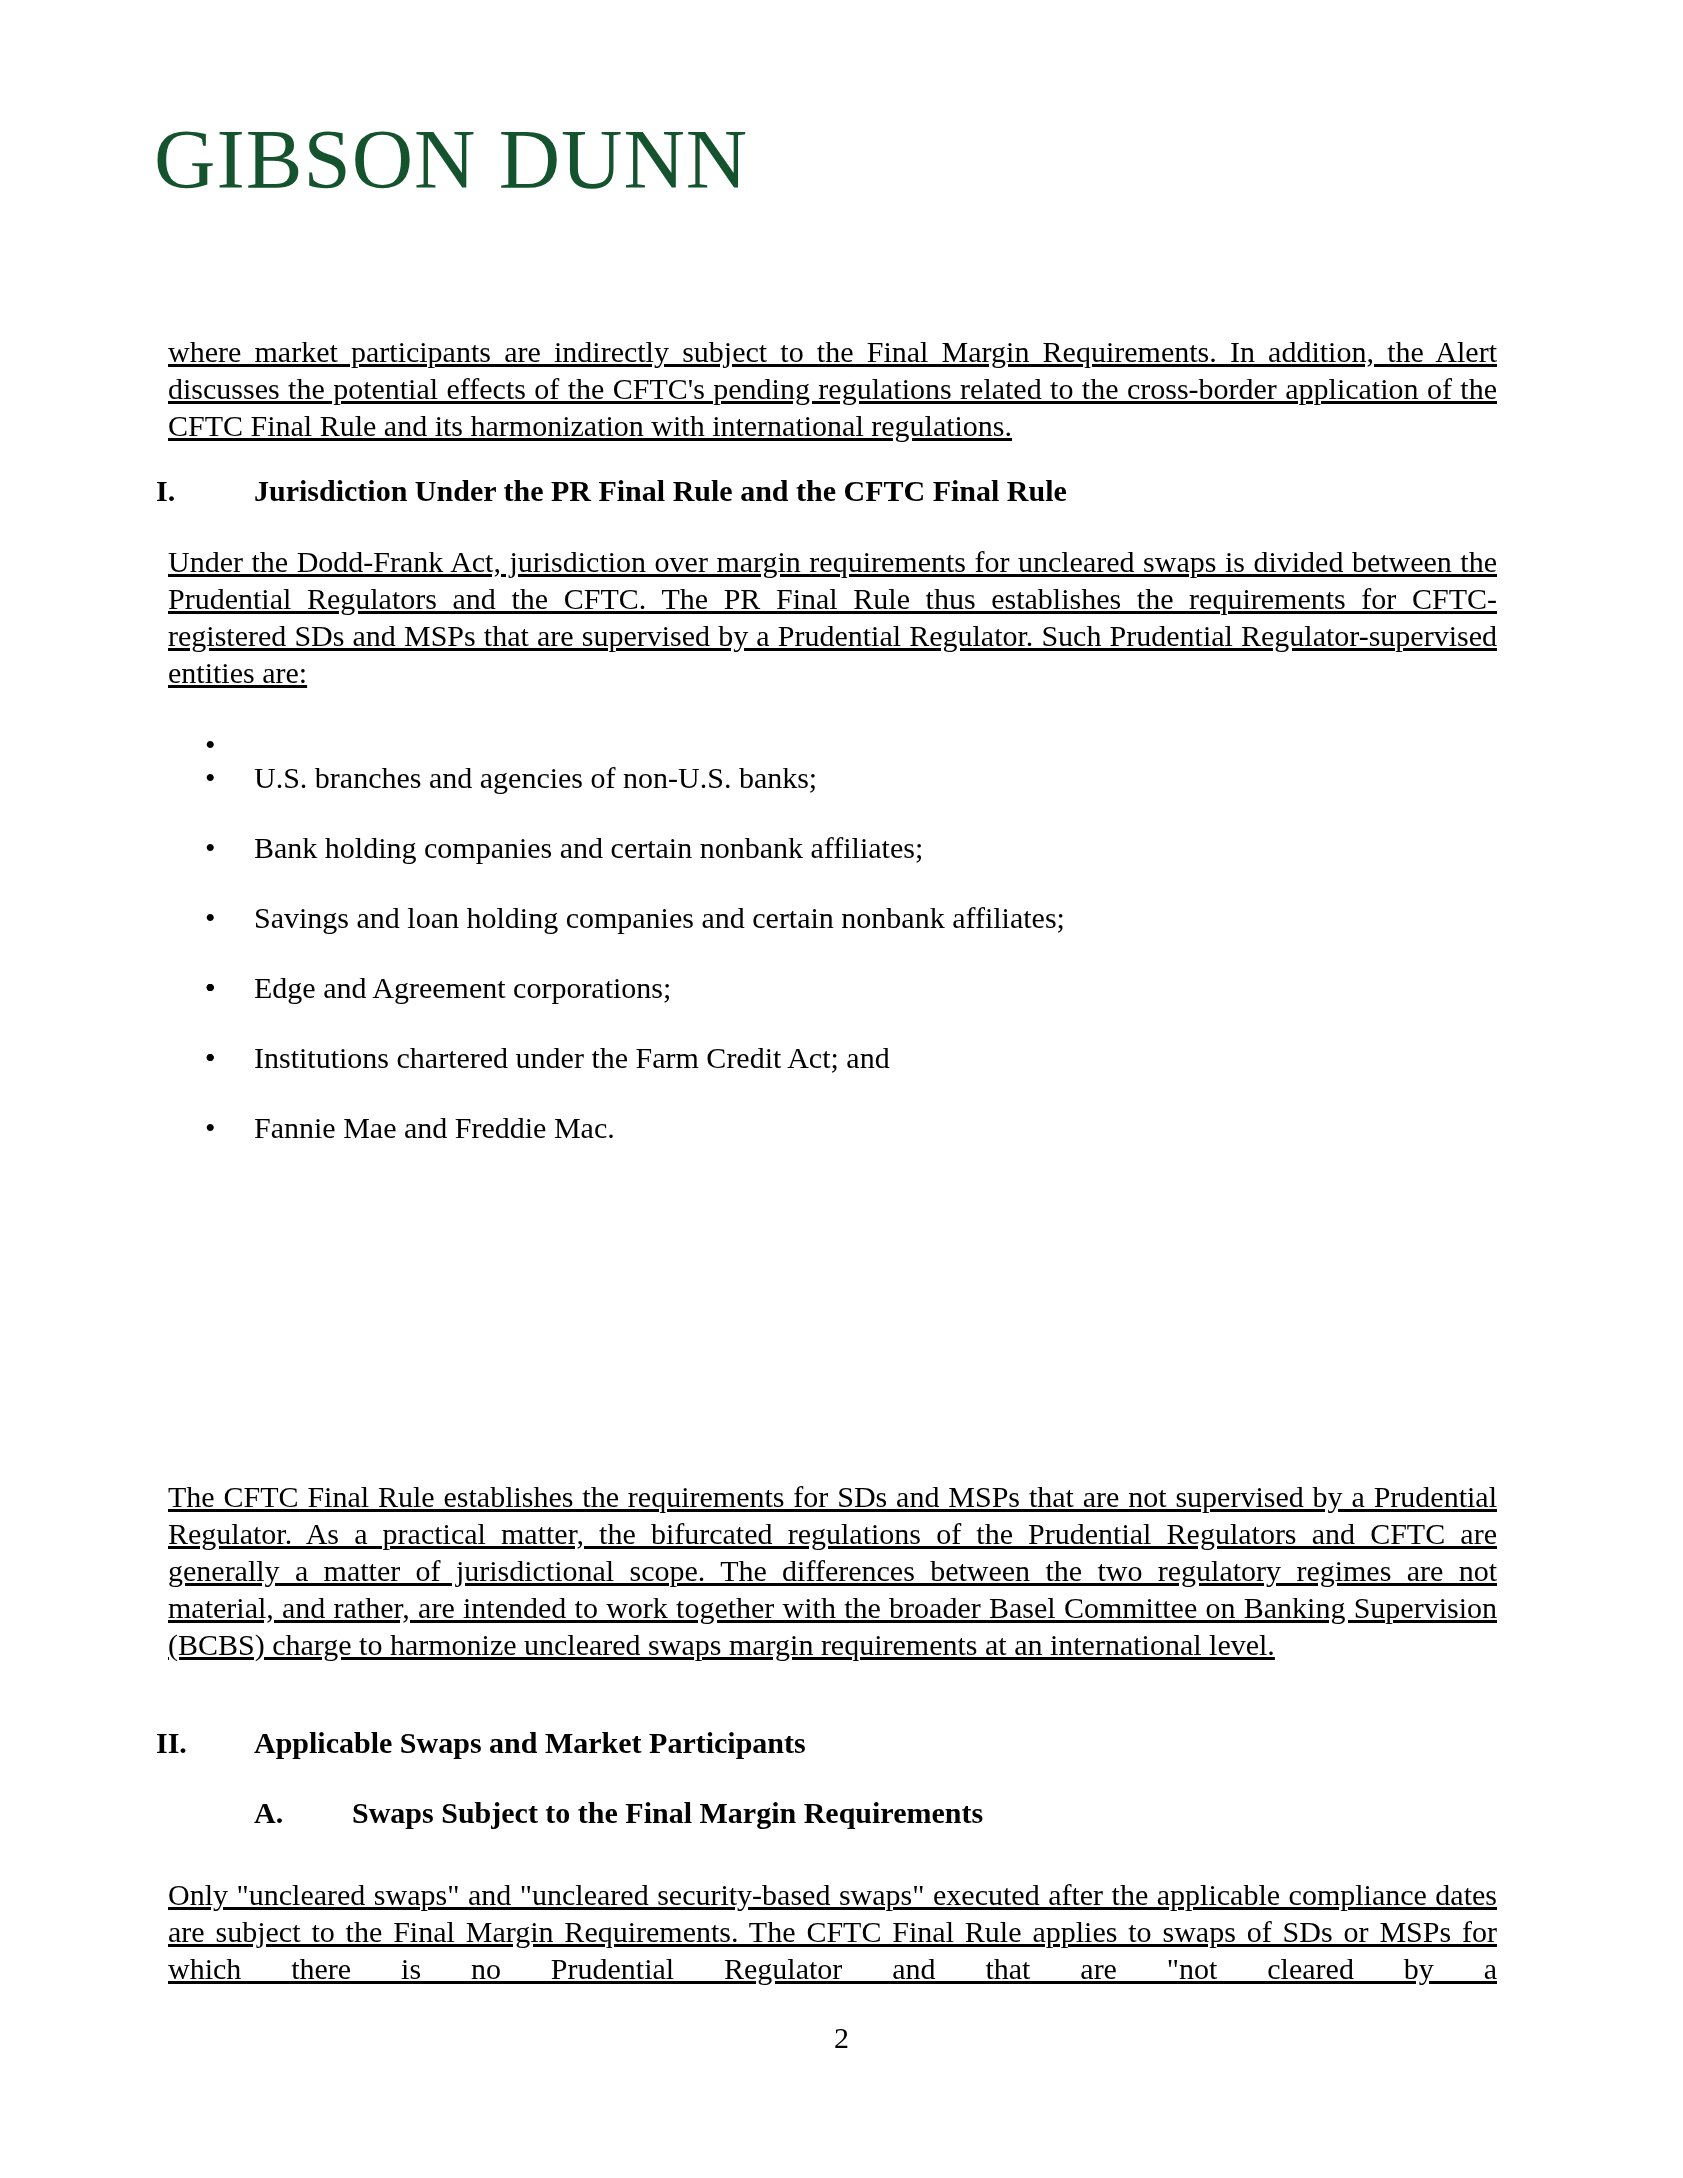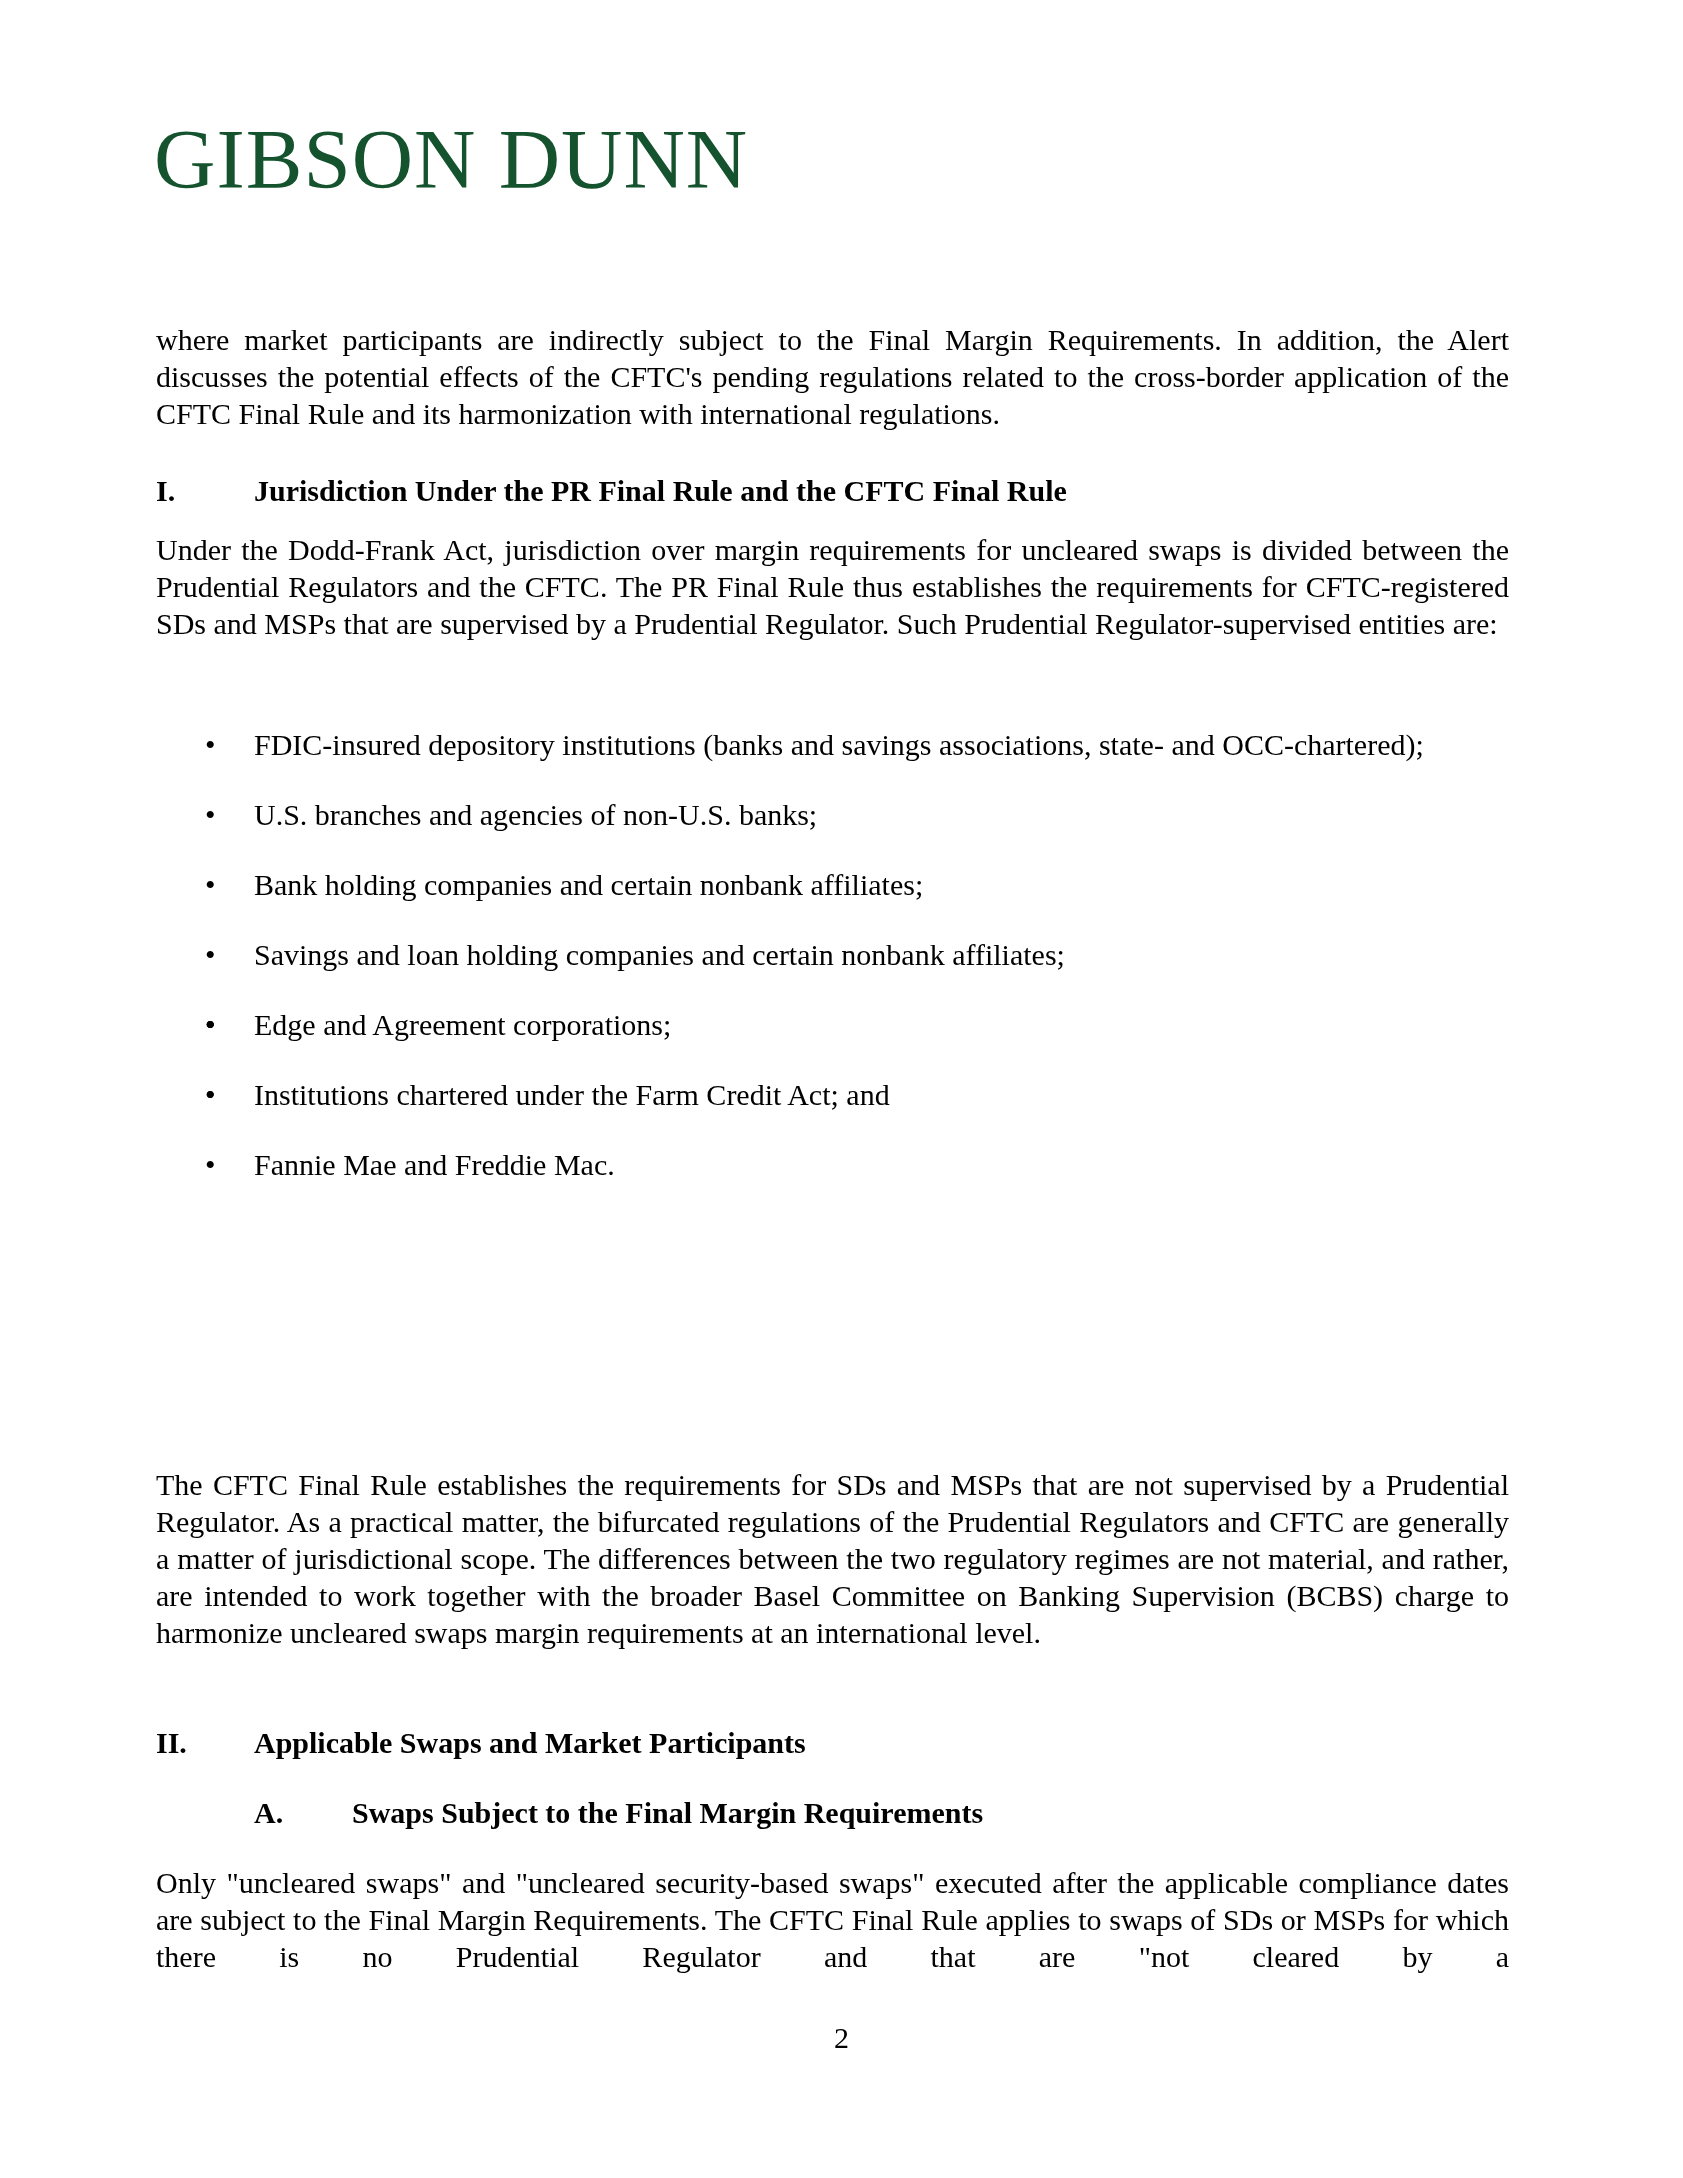--- a/index.html
+++ b/index.html
@@ -2,21 +2,21 @@
 <html><head>
 <meta charset="utf-8">
 <style>
   html, body { margin:0; padding:0; background:#ffffff; }
   body { width:1683px; height:2178px; position:relative; overflow:hidden;
          font-family:"Liberation Serif", "DejaVu Serif", serif; color:#000; }
   .logo { position:absolute; left:154px; top:117px; font-size:85px; line-height:1;
           color:#14532d; letter-spacing:1px; font-family:"Liberation Serif", serif; }
   .body { position:absolute; left:156px; width:1353px; font-size:30px; line-height:37px; }
   .just { text-align:justify; text-align-last:left; }
-  .p { margin:0; }
+  .p { margin:12px;text-decoration:underline; }
   .h { position:absolute; font-weight:bold; font-size:30px; line-height:37px; }
   .h .num { display:inline-block; width:98px; }
   .bullets { position:absolute; left:156px; width:1353px; font-size:30px; line-height:37px; margin:0; padding:0; list-style:none; }
   .bullets li { position:relative; padding-left:98px; margin:0 0 33px 0; text-align:justify; text-align-last:left; }
   .bullets li .dot { position:absolute; left:49px; top:0; }
   .pagenum { position:absolute; left:0; width:1683px; top:2021px; text-align:center; font-size:30px; }
 </style>
 </head>
 <body>
 
@@ -28,21 +28,21 @@
 
 <div class="h" style="left:156px; top:472px;">
   <span class="num">I.</span><span>Jurisdiction Under the PR Final Rule and the CFTC Final Rule</span>
 </div>
 
 <div class="body just" style="top:531px;">
   <p class="p">Under the Dodd-Frank Act, jurisdiction over margin requirements for uncleared swaps is divided between the Prudential Regulators and the CFTC.  The PR Final Rule thus establishes the requirements for CFTC-registered SDs and MSPs that are supervised by a Prudential Regulator.  Such Prudential Regulator-supervised entities are:</p>
 </div>
 
 <ul class="bullets" style="top:726px;">
-  <li><span class="dot">•</span><span>FDIC-insured depository institutions (banks and savings associations, state- and OCC-chartered);</span></li>
+  <li><span class="dot">•</span></li>
   <li><span class="dot">•</span><span>U.S. branches and agencies of non-U.S. banks;</span></li>
   <li><span class="dot">•</span><span>Bank holding companies and certain nonbank affiliates;</span></li>
   <li><span class="dot">•</span><span>Savings and loan holding companies and certain nonbank affiliates;</span></li>
   <li><span class="dot">•</span></li>
   <li><span class="dot">•</span></li>
   <li><span class="dot">•</span><span>Edge and Agreement corporations;</span></li>
   <li><span class="dot">•</span></li>
   <li><span class="dot">•</span><span>Institutions chartered under the Farm Credit Act; and</span></li>
   <li><span class="dot">•</span><span>Fannie Mae and Freddie Mac.</span></li>
 </ul>

